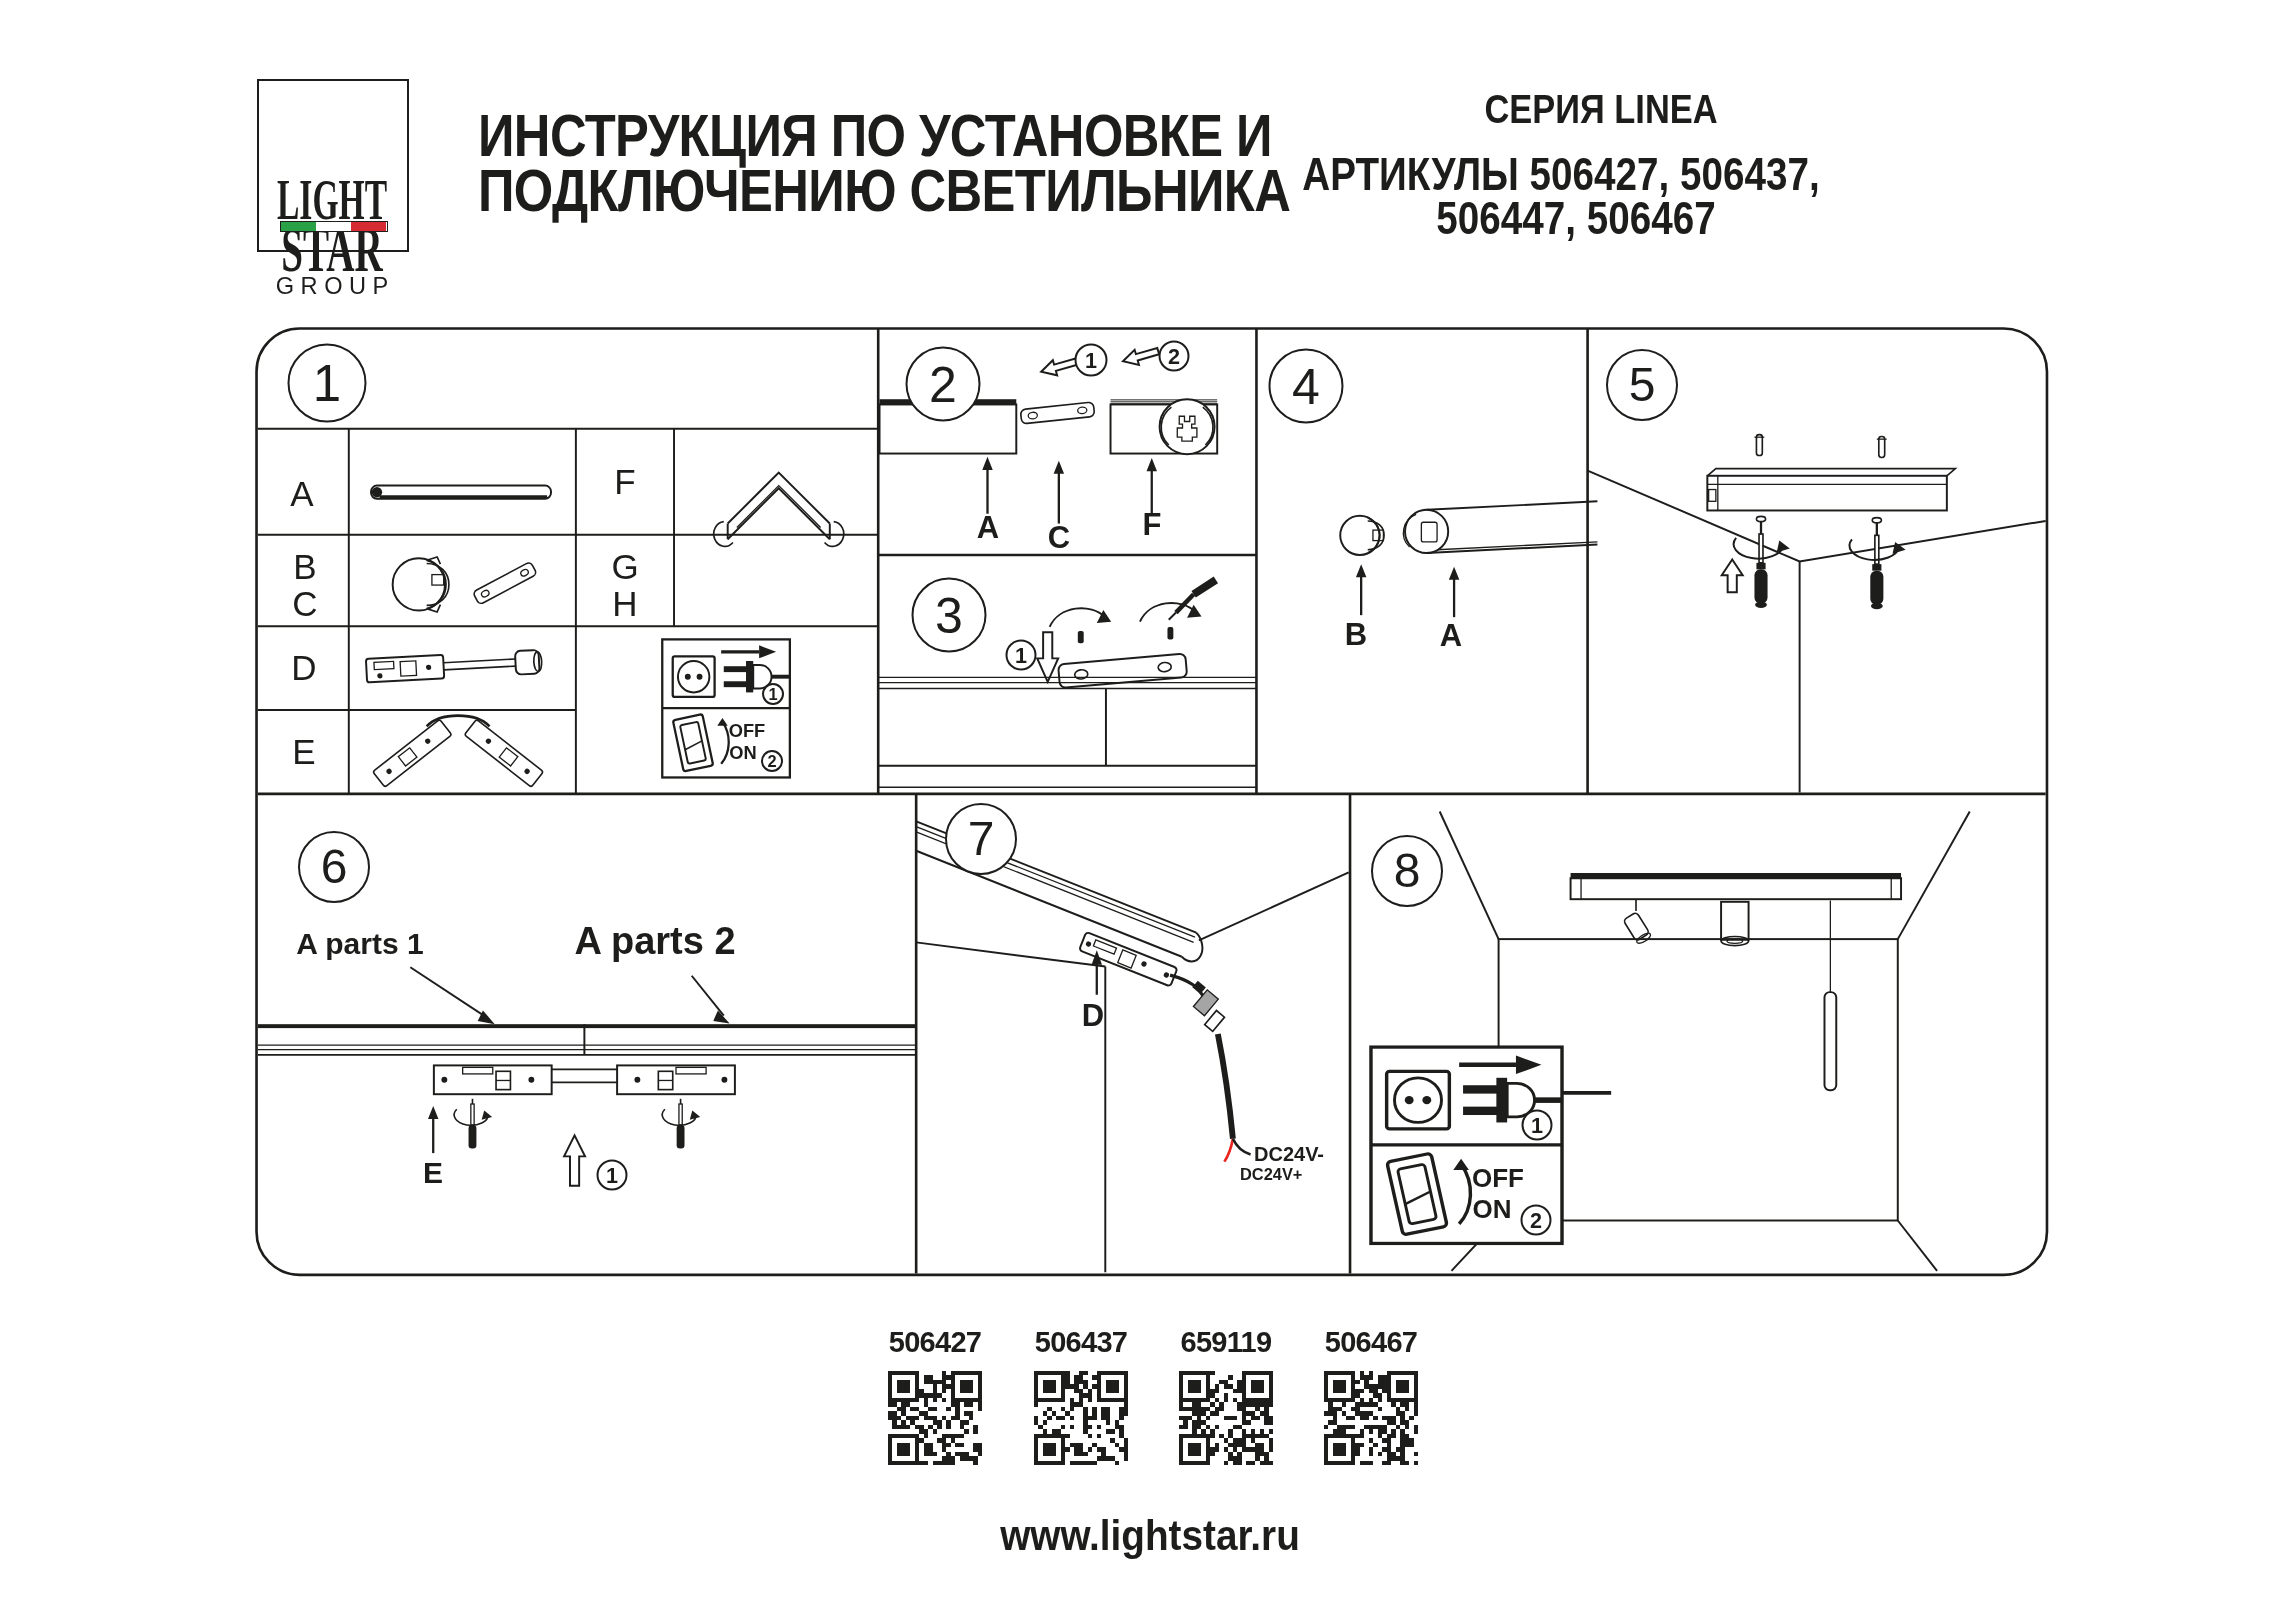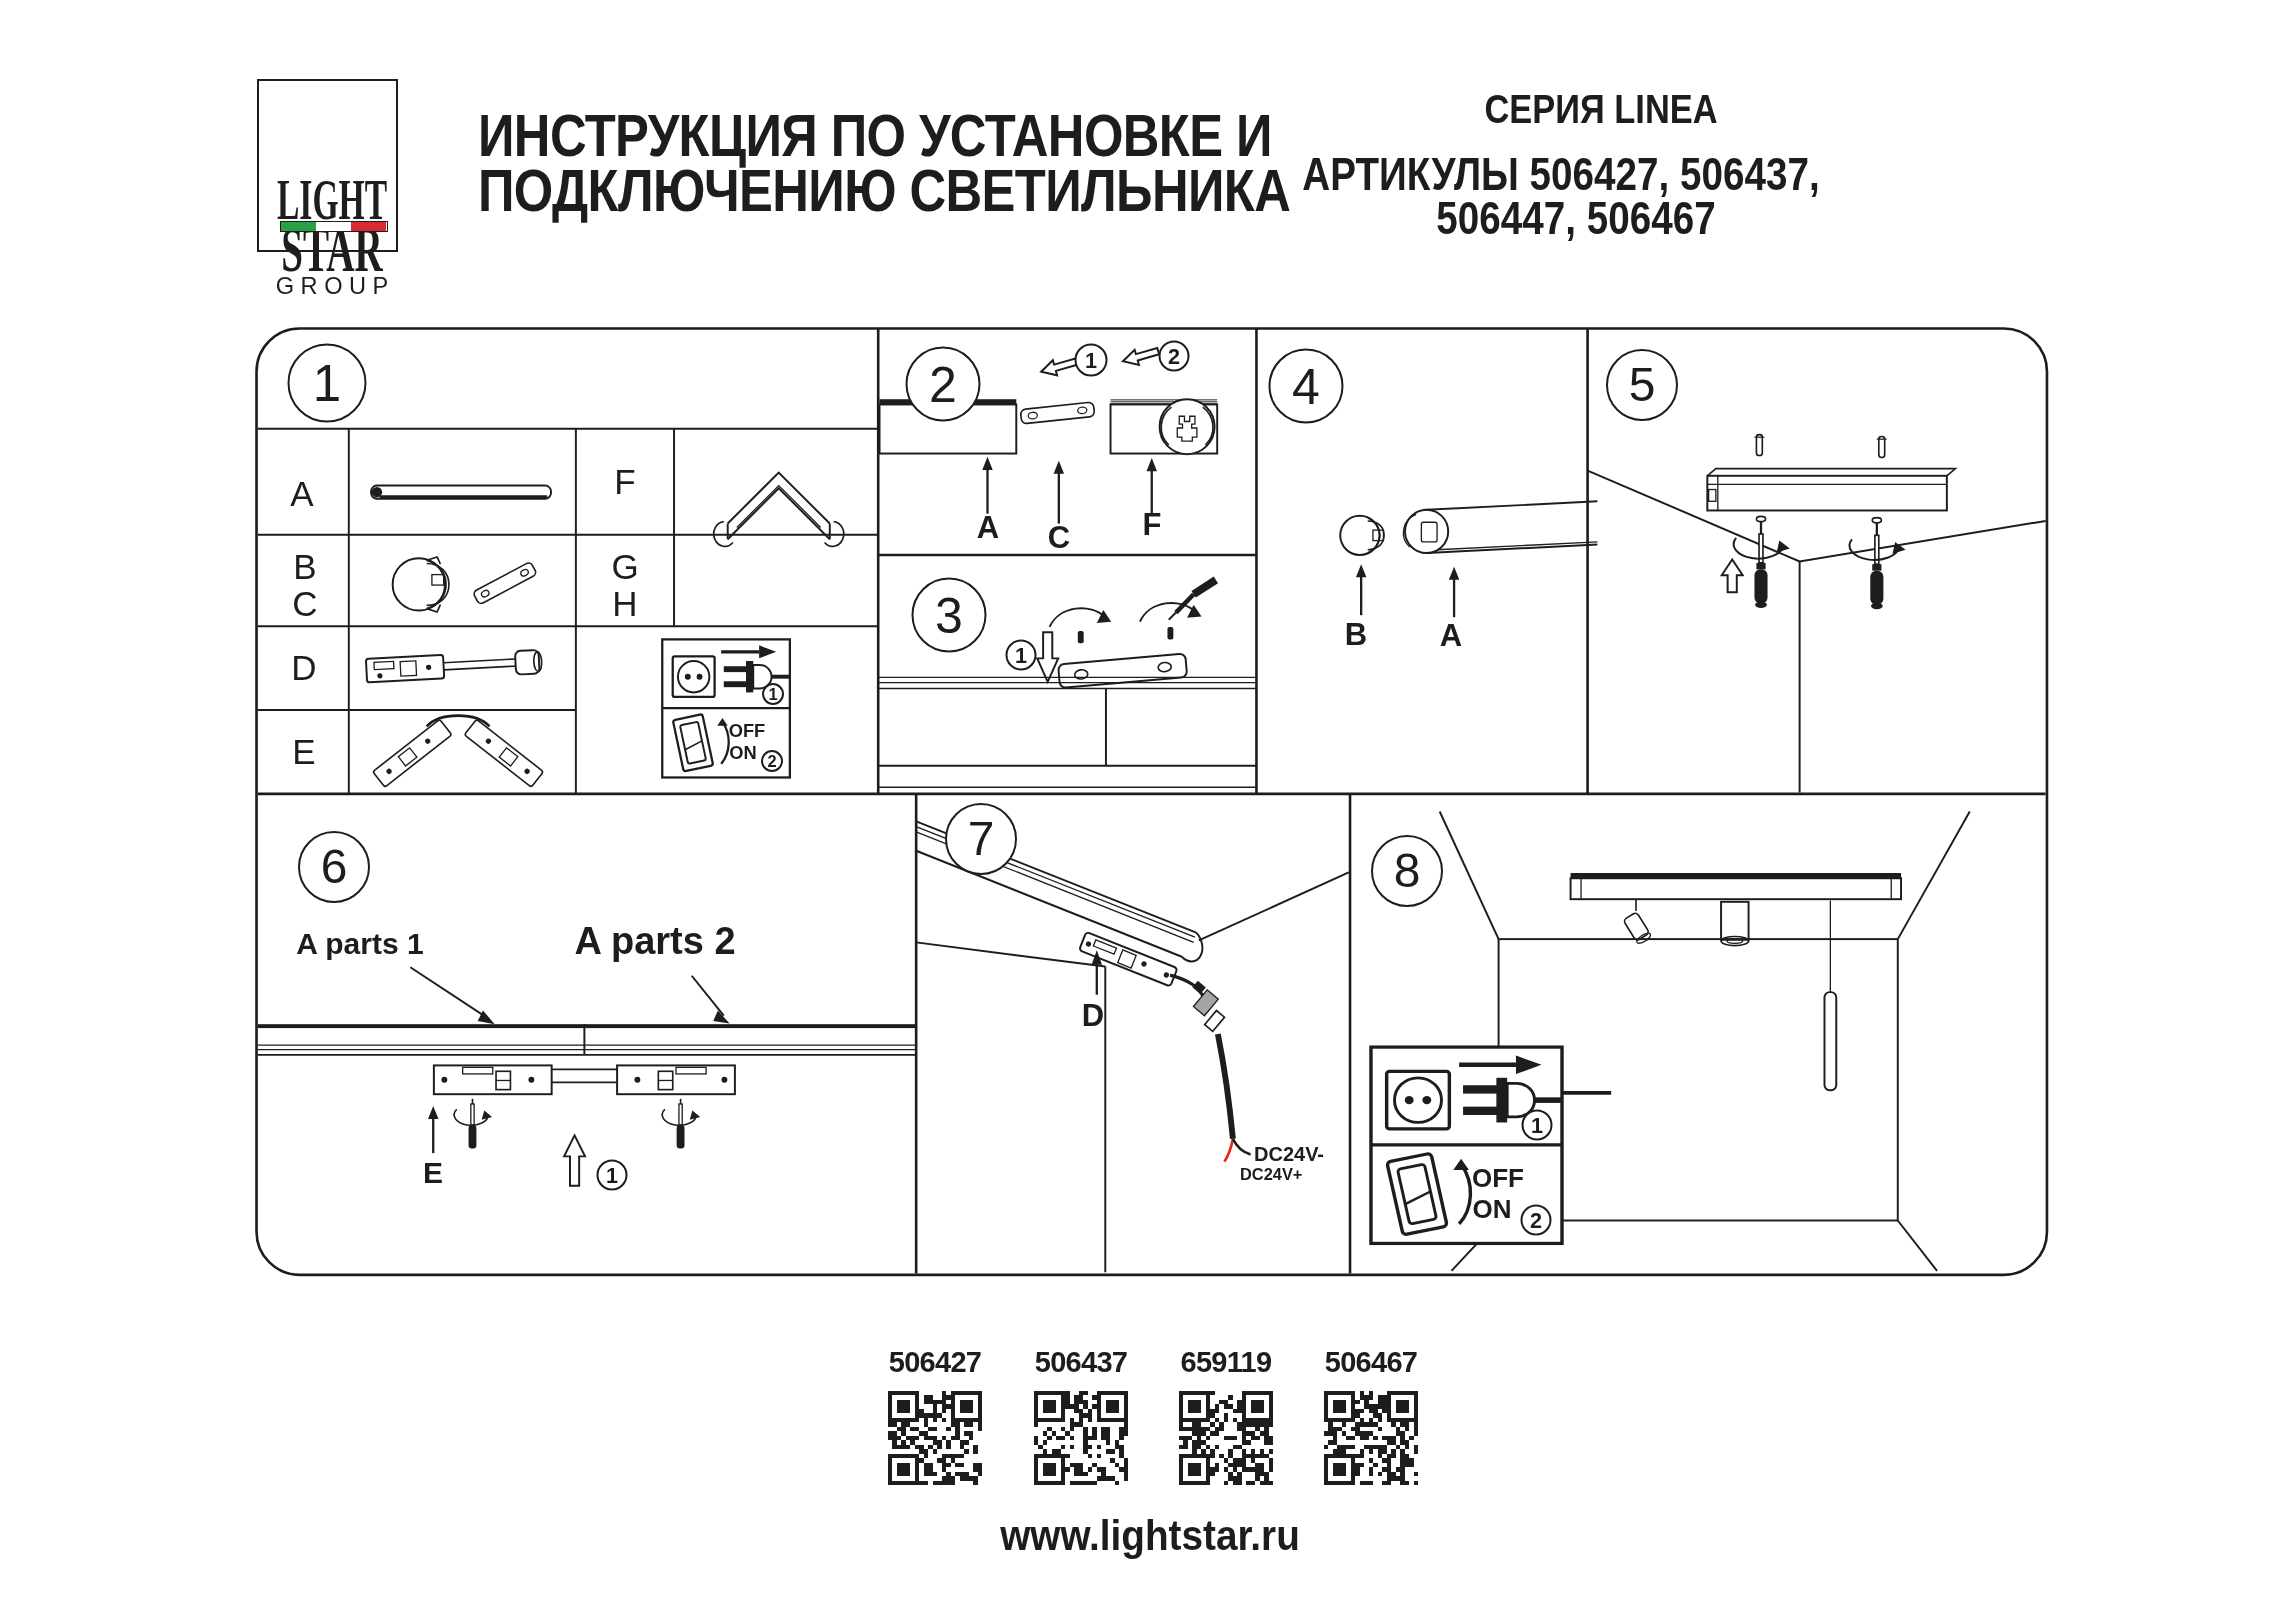--- a/index.html
+++ b/index.html
@@ -8,25 +8,25 @@
   html,body{margin:0;padding:0;background:#fff;}
   .page{position:relative;width:2295px;height:1623px;background:#fff;overflow:hidden;
         font-family:"Liberation Sans",sans-serif;color:var(--ink);}
   .art{position:absolute;left:0;top:0;}
   .lbl{position:absolute;white-space:nowrap;transform:translate(-50%,-50%);font-weight:700;}
   .lbl-left{position:absolute;white-space:nowrap;font-weight:700;}
   .circ{position:absolute;border:2.6px solid var(--ink);border-radius:50%;background:#fff;
         display:flex;align-items:center;justify-content:center;transform:translate(-50%,-50%);
         box-sizing:border-box;line-height:1;}
   .mini{border-width:2px;font-weight:700;}
-  .logo-box{position:absolute;left:257px;top:79px;width:141px;height:173px;border:2px solid var(--ink);box-sizing:border-box;}
+  .logo-box{position:absolute;left:257px;top:79px;width:152px;height:173px;border:2px solid var(--ink);box-sizing:border-box;}
   .logo-line{position:absolute;font-family:"Liberation Serif","DejaVu Serif",serif;font-weight:700;transform-origin:0 0;}
   .flag{position:absolute;left:280px;top:221px;width:106px;height:8.5px;border:1.3px solid var(--ink);box-sizing:content-box;display:flex;}
   .flag div{height:100%;}
-  .qr-item{position:absolute;top:1328px;width:94px;text-align:center;margin-top:20px;}
+  .qr-item{position:absolute;top:1328px;width:94px;text-align:center;}
   .qr-label{font-weight:700;font-size:29px;letter-spacing:-0.7px;line-height:29px;}
   .qr-svg{width:94px;height:94px;margin-top:14.4px;display:block;}
 </style>
 </head>
 <body>
 
 <div class="page">
 
   <svg class="art" width="2295" height="1623" viewBox="0 0 3507 2480">
     <defs>

